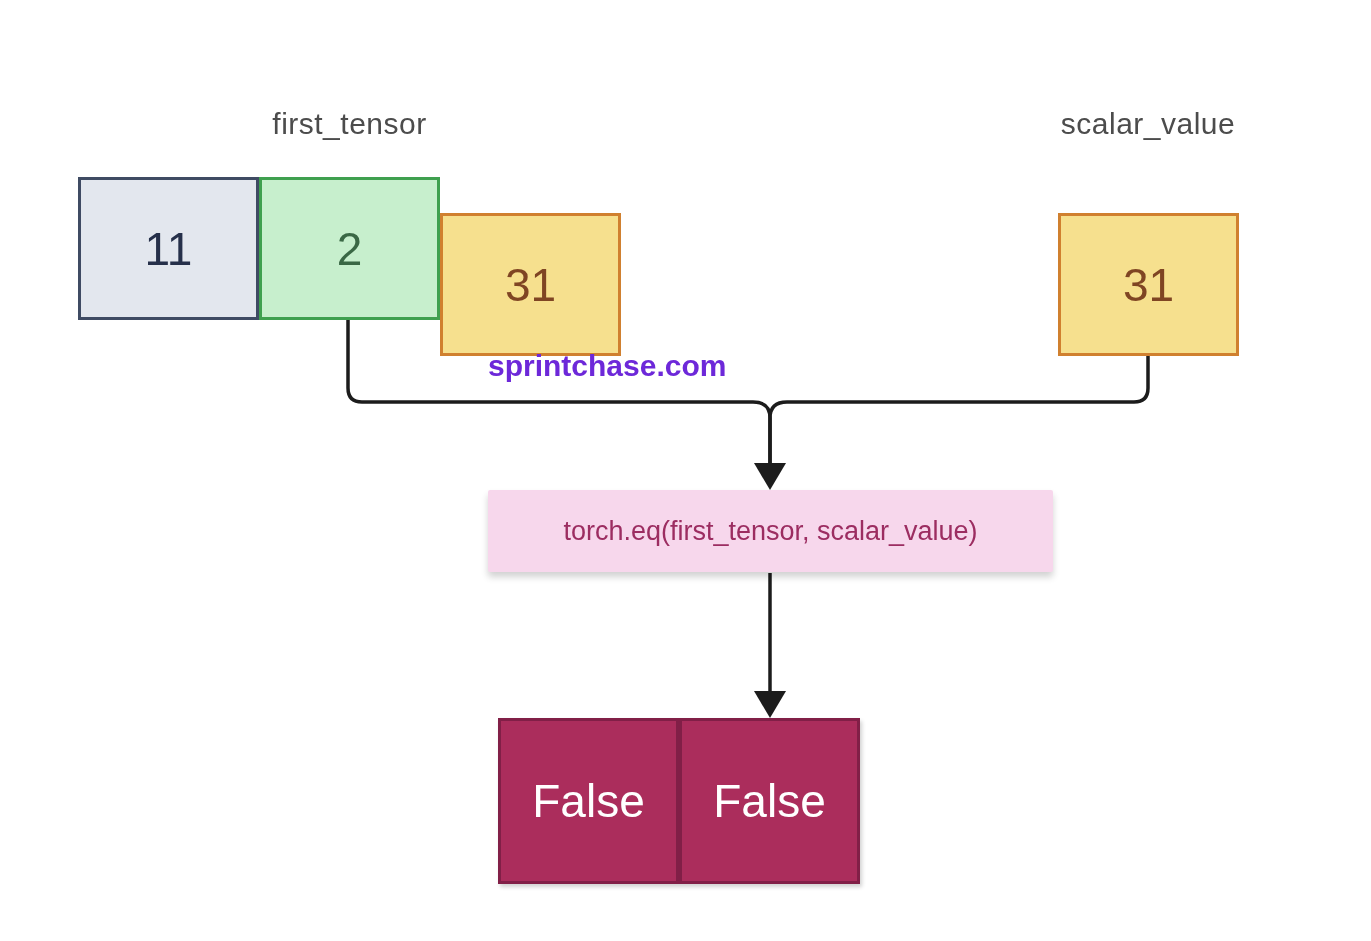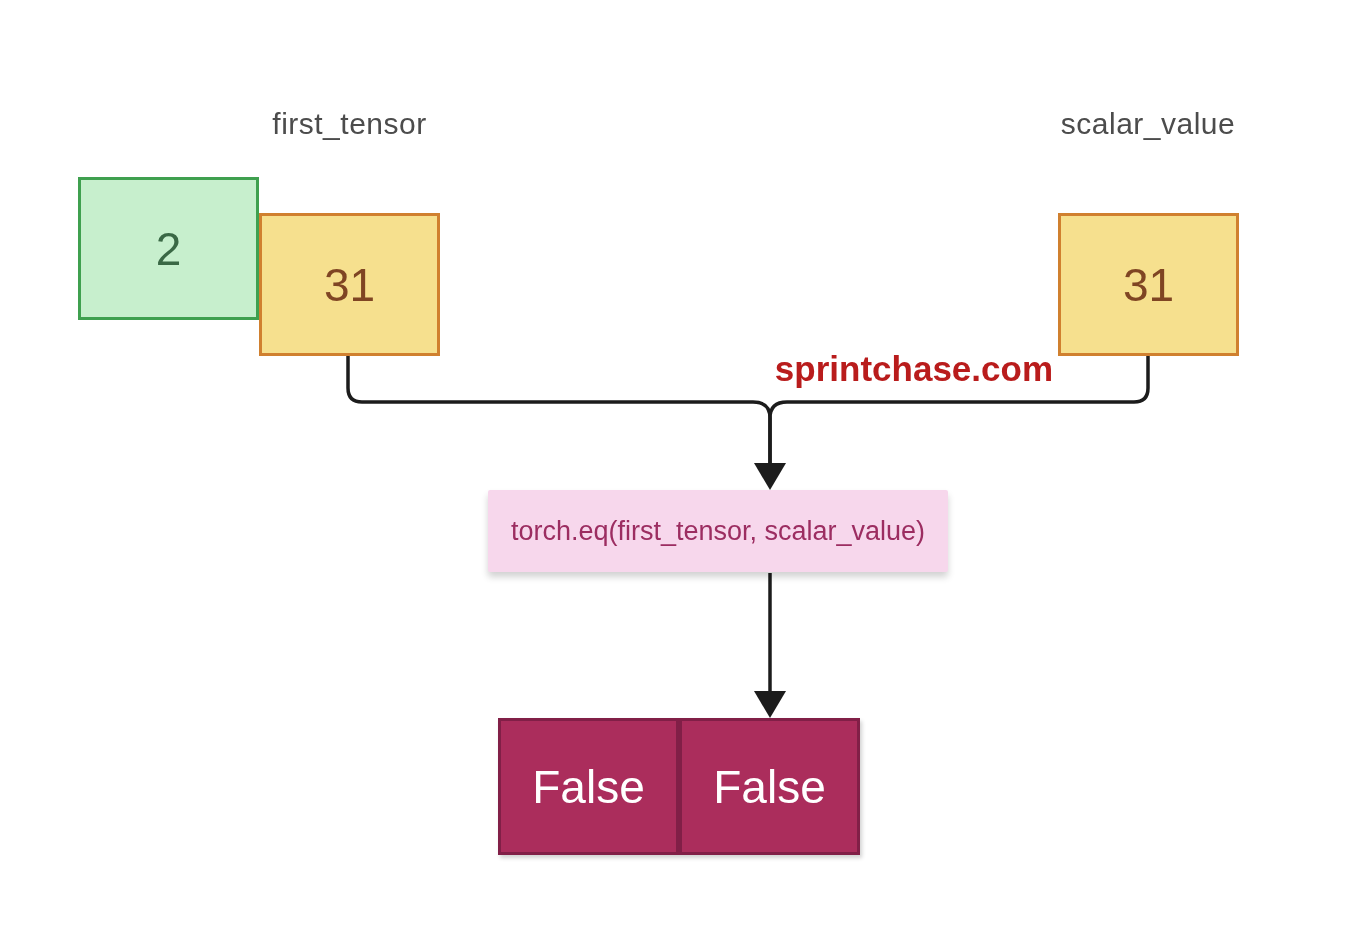--- a/index.html
+++ b/index.html
@@ -41,33 +41,33 @@
     background:#f6e08e;
     border:3px solid #d0802f;
     color:#7f4523;
     margin-top:36px;
   }
   .cell-crimson{
     background:#ab2d5c;
     border:3px solid #811f47;
     color:#ffffff;
   }
-  .result-row .cell{height:137px;}
+  .result-row .cell{height:166px;}
   .result-row{box-shadow:2px 3px 4px rgba(0,0,0,0.18);}
   .watermark{
     position:absolute;
     left:488px;top:349px;width:565px;
-    text-align:right;
-    font-size:35px;
+    text-align:left;
+    font-size:30px;
     font-weight:600;
-    color:#b91c1c;
+    color:#6d28d9;
   }
   .op-box{
     position:absolute;
-    left:488px;top:490px;width:460px;height:82px;
+    left:488px;top:490px;width:565px;height:82px;
     background:#f7d7ec;
     border-radius:2px;
     display:flex;align-items:center;justify-content:center;
     font-size:27px;
     color:#9c2d61;
     box-shadow:0 5px 7px rgba(0,0,0,0.18);
   }
   svg.connectors{
     position:absolute;left:0;top:0;
     pointer-events:none;
@@ -97,20 +97,21 @@
     <polygon points="770,490 754,463 786,463"></polygon>
     <line x1="770" y1="573" x2="770" y2="694"></line>
     <polygon points="770,718 754,691 786,691"></polygon>
   </svg>
 
   <div class="tensor-label" style="left:78px;top:107px;width:543px;">first_tensor</div>
 
   <div class="tensor-label" style="left:1008px;top:107px;width:280px;">scalar_value</div>
 
   <div class="row" style="left:78px;top:177px;">
+    <div class="cell cell-slate">11</div>
     <div class="cell cell-green">2</div>
     <div class="cell cell-yellow">31</div>
   </div>
 
   <div class="row" style="left:1058px;top:177px;">
     <div class="cell cell-yellow">31</div>
   </div>
 
   <div class="watermark">sprintchase.com</div>
 

